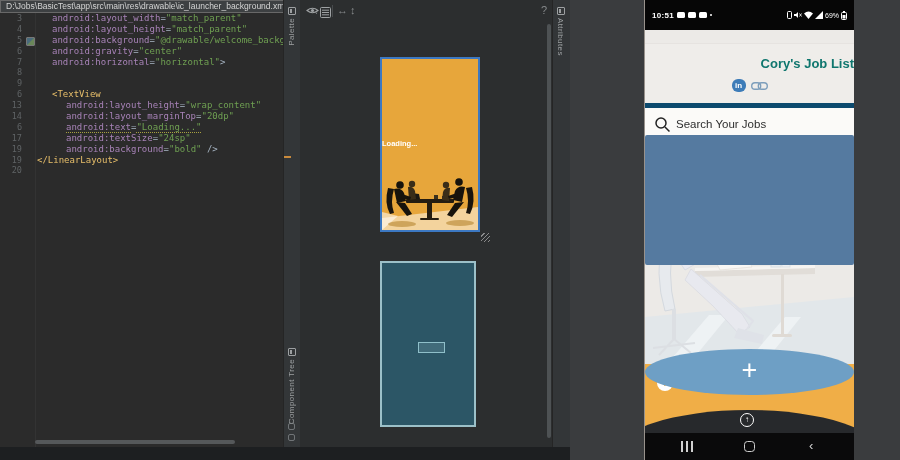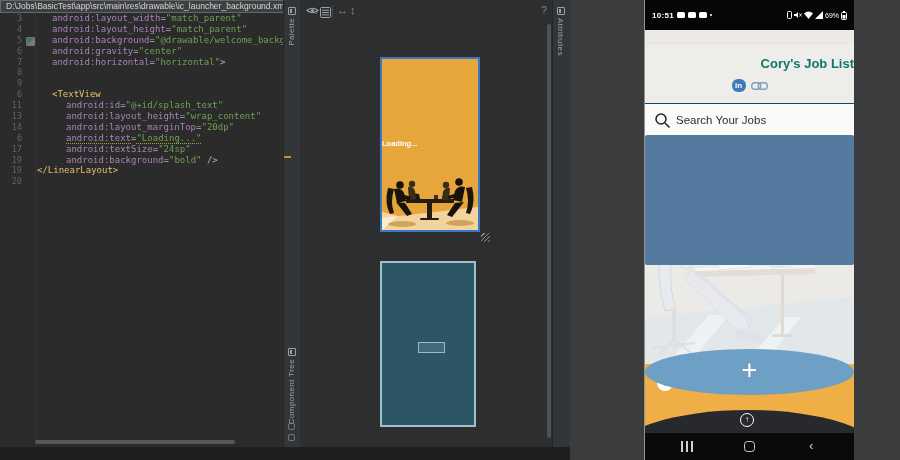--- a/index.html
+++ b/index.html
@@ -68,21 +68,21 @@
   .ad-domain { position:absolute; left:18px; top:2px; font-size:5.5px; color:#9B9B9B; }
   .ad-chip { position:absolute; left:67px; top:-1px; background:#111; color:#FFF; font-size:6.5px; font-weight:bold; padding:1px 3px; }
   .ad-title { position:absolute; left:18px; top:10px; font-size:9.5px; color:#3A3A3A; }
   .ad-cta { position:absolute; left:142px; top:5px; width:36px; height:14px; border-radius:8px; background:#2E7BF6;
             color:#FFF; font-size:6.5px; font-weight:bold; text-align:center; line-height:14px; letter-spacing:.3px; }
   .p-header { top:43px; height:60px; background:#EFEDEA; border-top:1px solid #E6E3E0; }
   .ph-title { position:absolute; left:0; right:0; top:12px; text-align:right; font-size:13px; font-weight:bold; color:#0f766e;padding-left:16px; }
   .ph-icons { position:absolute; left:0; right:0; top:35px; display:flex; justify-content:center; align-items:center; gap:5px; }
   .li-badge { width:14px; height:13px; background:#3D7CB8; border-radius:6px; color:#FFF; font-size:8px; font-weight:bold;
               text-align:center; line-height:13px; }
-  .p-search { top:103px; height:35px; background:#FBFAF8; border-top:1px solid #0c4a6e; border-bottom:1px solid #DEDBD7; }
+  .p-search { top:103px; height:35px; background:#FBFAF8; border-top:5px solid #0c4a6e; border-bottom:1px solid #DEDBD7; }
   .search-label { position:absolute; left:31px; top:10px; font-size:11.5px; color:#2E2E2E; }
   .p-card { top:140px; height:54px; background:#F8F6F3; border-bottom:1px solid #E2DFDA; }
   .avatar { position:absolute; left:10px; top:15px; width:23px; height:23px; border-radius:50%; background:#3EBFA2;
             color:#FFF; font-size:12px; font-weight:bold; text-align:center; line-height:23px; }
   .jc-type { position:absolute; left:43px; top:10px; font-size:7.5px; font-weight:bold; font-style:italic; color:#2E2E2E; }
   .jc-company { position:absolute; left:43px; top:19px; font-size:11px; font-weight:bold; color:#1B3C64; }
   .jc-loc { position:absolute; left:43px; top:34px; font-size:8px; font-style:italic; color:#8B867E; }
   .jc-bell { position:absolute; left:158px; top:13px; }
   .jc-heart { position:absolute; left:182px; top:8px; font-size:15px; color:#111; }
   .p-illus { top:195px; height:169px; }
@@ -111,21 +111,20 @@
   <div class="editor-pane">
     <div class="code-scroll">
         <div class="code-line"><span class="lnum">3</span><span class="gicon"></span><span class="ctext ind1"><span class="tk-attr">android:layout_width</span><span class="tk-plain">=</span><span class="tk-str">"match_parent"</span></span></div>
         <div class="code-line"><span class="lnum">4</span><span class="gicon"></span><span class="ctext ind1"><span class="tk-attr">android:layout_height</span><span class="tk-plain">=</span><span class="tk-str">"match_parent"</span></span></div>
         <div class="code-line"><span class="lnum">5</span><span class="gicon drawable"></span><span class="ctext ind1"><span class="tk-attr">android:background</span><span class="tk-plain">=</span><span class="tk-str">"@drawable/welcome_background"</span></span></div>
         <div class="code-line"><span class="lnum">6</span><span class="gicon"></span><span class="ctext ind1"><span class="tk-attr">android:gravity</span><span class="tk-plain">=</span><span class="tk-str">"center"</span></span></div>
         <div class="code-line"><span class="lnum">7</span><span class="gicon"></span><span class="ctext ind1"><span class="tk-attr">android:horizontal</span><span class="tk-plain">=</span><span class="tk-str">"horizontal"</span><span class="tk-plain">&gt;</span></span></div>
         <div class="code-line"><span class="lnum">8</span><span class="gicon"></span><span class="ctext ind0"></span></div>
         <div class="code-line"><span class="lnum">9</span><span class="gicon"></span><span class="ctext ind0"></span></div>
         <div class="code-line"><span class="lnum">6</span><span class="gicon"></span><span class="ctext ind1"><span class="tk-tag">&lt;TextView</span></span></div>
-        <div class="code-line"><span class="lnum">11</span><span class="gicon"></span><span class="ctext ind2"><span class="tk-attr">android:id</span><span class="tk-plain">=</span><span class="tk-str">"@+id/splash_text"</span></span></div>
         <div class="code-line"><span class="lnum">13</span><span class="gicon"></span><span class="ctext ind2"><span class="tk-attr">android:layout_height</span><span class="tk-plain">=</span><span class="tk-str">"wrap_content"</span></span></div>
         <div class="code-line"><span class="lnum">14</span><span class="gicon"></span><span class="ctext ind2"><span class="tk-attr">android:layout_marginTop</span><span class="tk-plain">=</span><span class="tk-str">"20dp"</span></span></div>
         <div class="code-line"><span class="lnum">6</span><span class="gicon"></span><span class="ctext ind2 warn"><span class="tk-attr">android:text</span><span class="tk-plain">=</span><span class="tk-str">"Loading..."</span></span></div>
         <div class="code-line"><span class="lnum">17</span><span class="gicon"></span><span class="ctext ind2"><span class="tk-attr">android:textSize</span><span class="tk-plain">=</span><span class="tk-str">"24sp"</span></span></div>
         <div class="code-line"><span class="lnum">19</span><span class="gicon"></span><span class="ctext ind2"><span class="tk-attr">android:background</span><span class="tk-plain">=</span><span class="tk-str">"bold"</span><span class="tk-plain"> /&gt;</span></span></div>
         <div class="code-line"><span class="lnum">19</span><span class="gicon"></span><span class="ctext ind0"><span class="tk-tag">&lt;/LinearLayout&gt;</span></span></div>
         <div class="code-line"><span class="lnum">20</span><span class="gicon"></span><span class="ctext ind0"></span></div>
       </div>
     <div class="path-tooltip">D:\Jobs\BasicTest\app\src\main\res\drawable\ic_launcher_background.xml</div>
     <div class="crumb">dm/apk/re</div>

